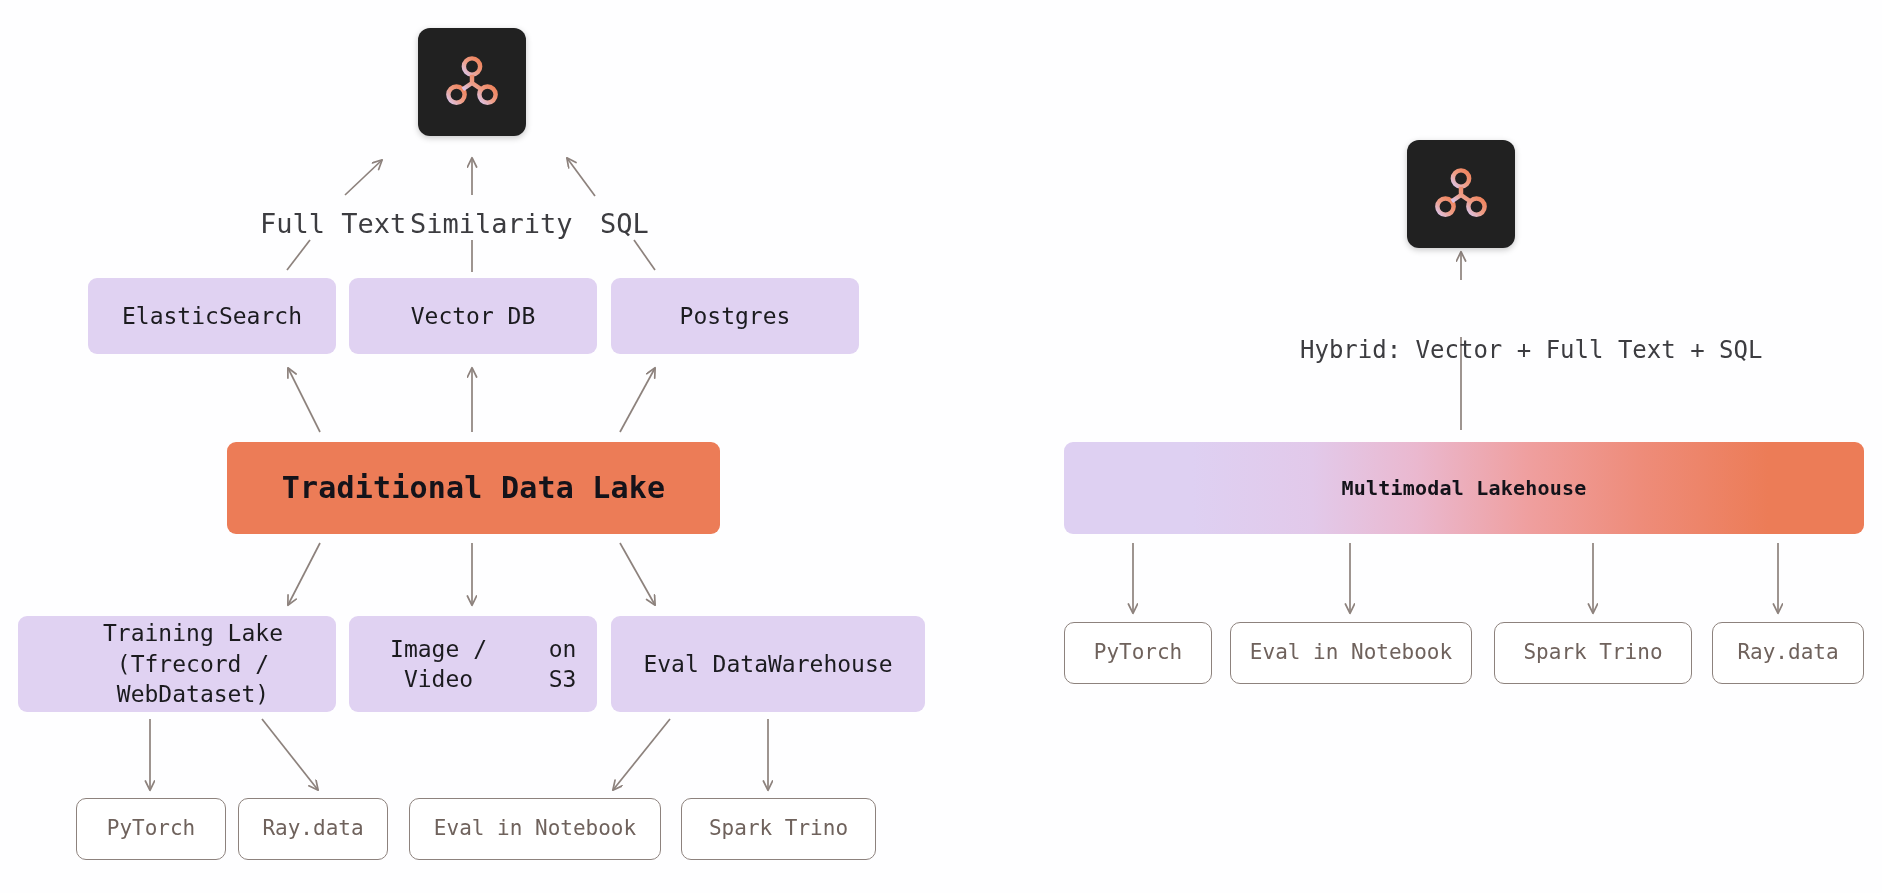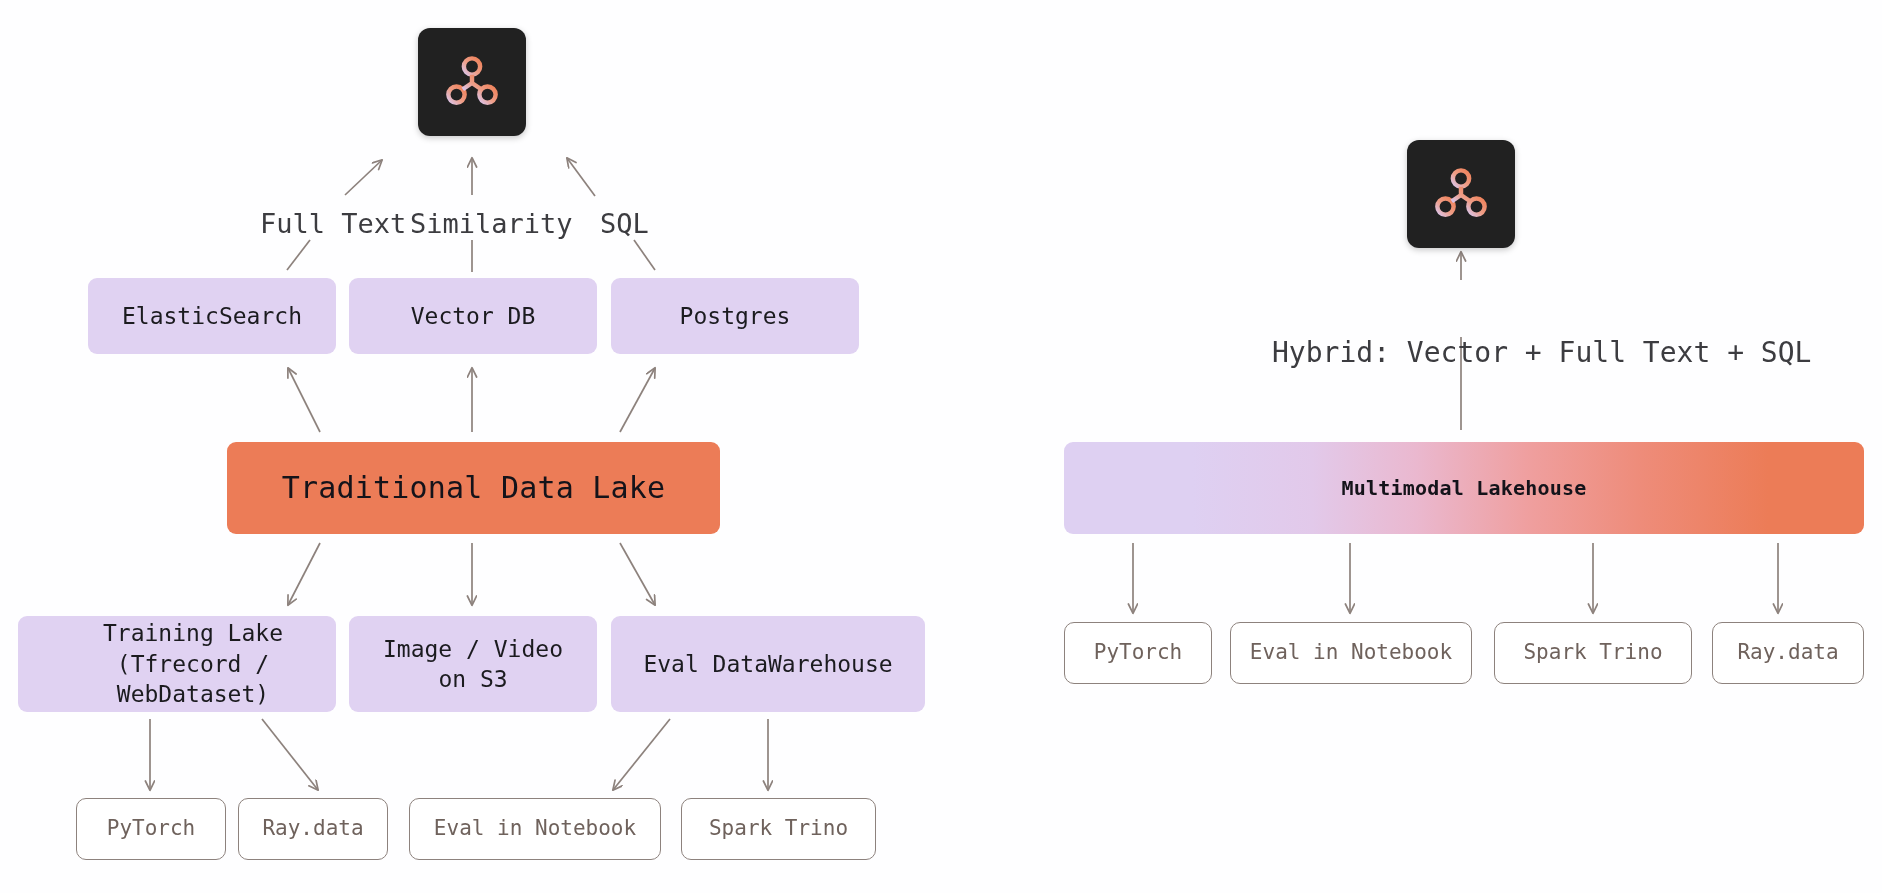--- a/index.html
+++ b/index.html
@@ -44,21 +44,21 @@
   .box-purple {
     background: #e0d2f2;
     color: #1b1b1f;
     font-size: 23px;
     font-weight: 400;
   }
   .box-orange {
     background: #ec7c57;
     color: #14131a;
     font-size: 30px;
-    font-weight: 400;
+    font-weight: 700;
     letter-spacing: 0.2px;
   }
   .box-gradient {
     background: linear-gradient(90deg,
       #ded0f2 0%,
       #ded0f2 16%,
       #e2c9ea 31%,
       #eab8cf 44%,
       #ef9f9f 58%,
       #ee8c7a 72%,
@@ -77,21 +77,21 @@
     border-radius: 10px;
   }
 
   
   .edge-label {
     position: absolute;
     color: #3c3c40;
     font-size: 27px;
     white-space: nowrap;
   }
-  .edge-label.big { font-size: 28px; }
+  .edge-label.big { font-size: 24px; margin-left: 28px; }
 
   
   #arrows {
     position: absolute;
     left: 0;
     top: 0;
     width: 1882px;
     height: 893px;
     pointer-events: none;
   }
@@ -180,21 +180,21 @@
   </div>
 
   <div class="box box-orange" style="left:227px; top:442px; width:493px; height:92px;">
     <span>Traditional Data Lake</span>
   </div>
 
   <div class="box box-purple" style="left:18px; top:616px; width:318px; height:96px; flex-direction:column;padding-left:32px;">
     <span>Training Lake</span>
     <span>(Tfrecord / WebDataset)</span>
   </div>
-  <div class="box box-purple" style="left:349px; top:616px; width:248px; height:96px; flex-direction:column;">
+  <div class="box box-purple" style="left:349px; top:616px; width:248px; height:96px; flex-direction:row;">
     <span>Image / Video</span>
     <span>on S3</span>
   </div>
   <div class="box box-purple" style="left:611px; top:616px; width:314px; height:96px;">
     <span>Eval DataWarehouse</span>
   </div>
 
   <div class="box box-outline" style="left:76px; top:798px; width:150px; height:62px;">
     <span>PyTorch</span>
   </div>

